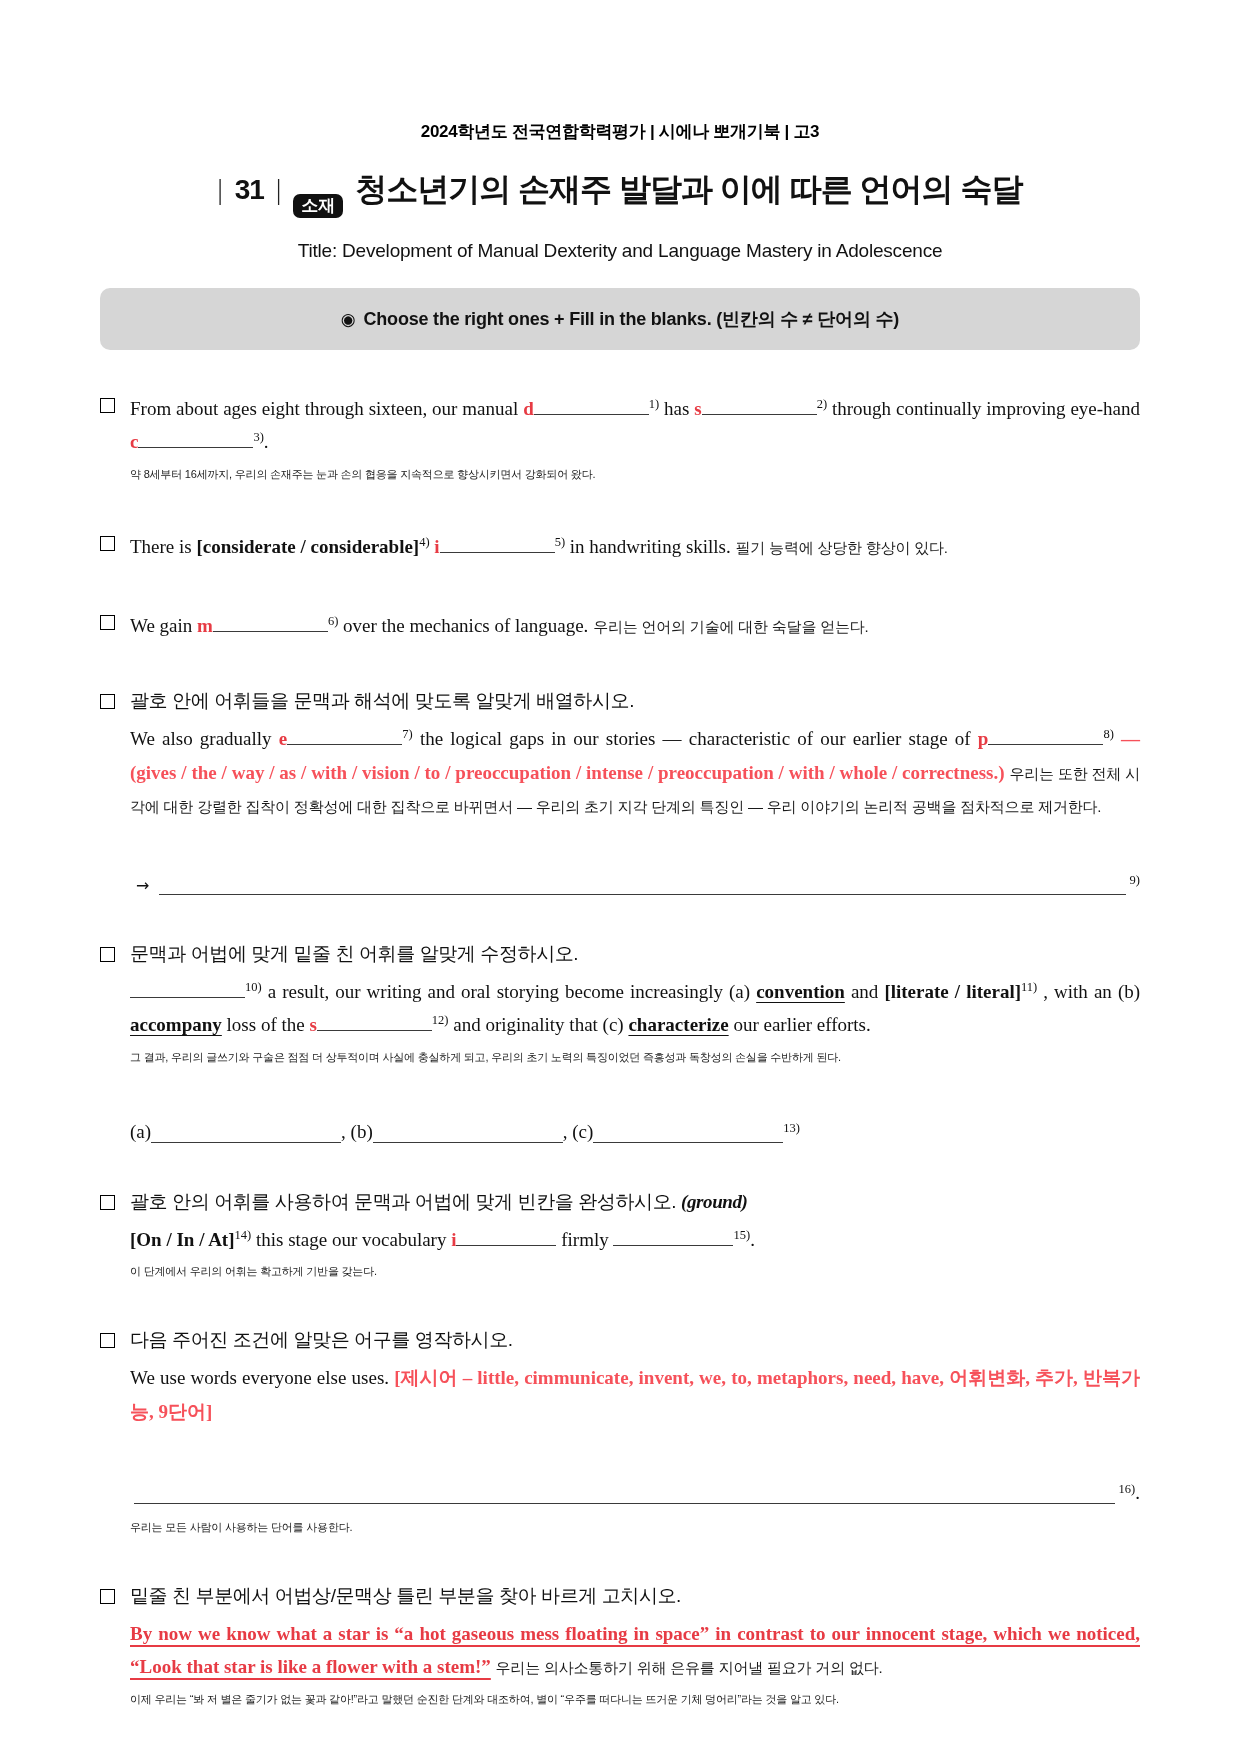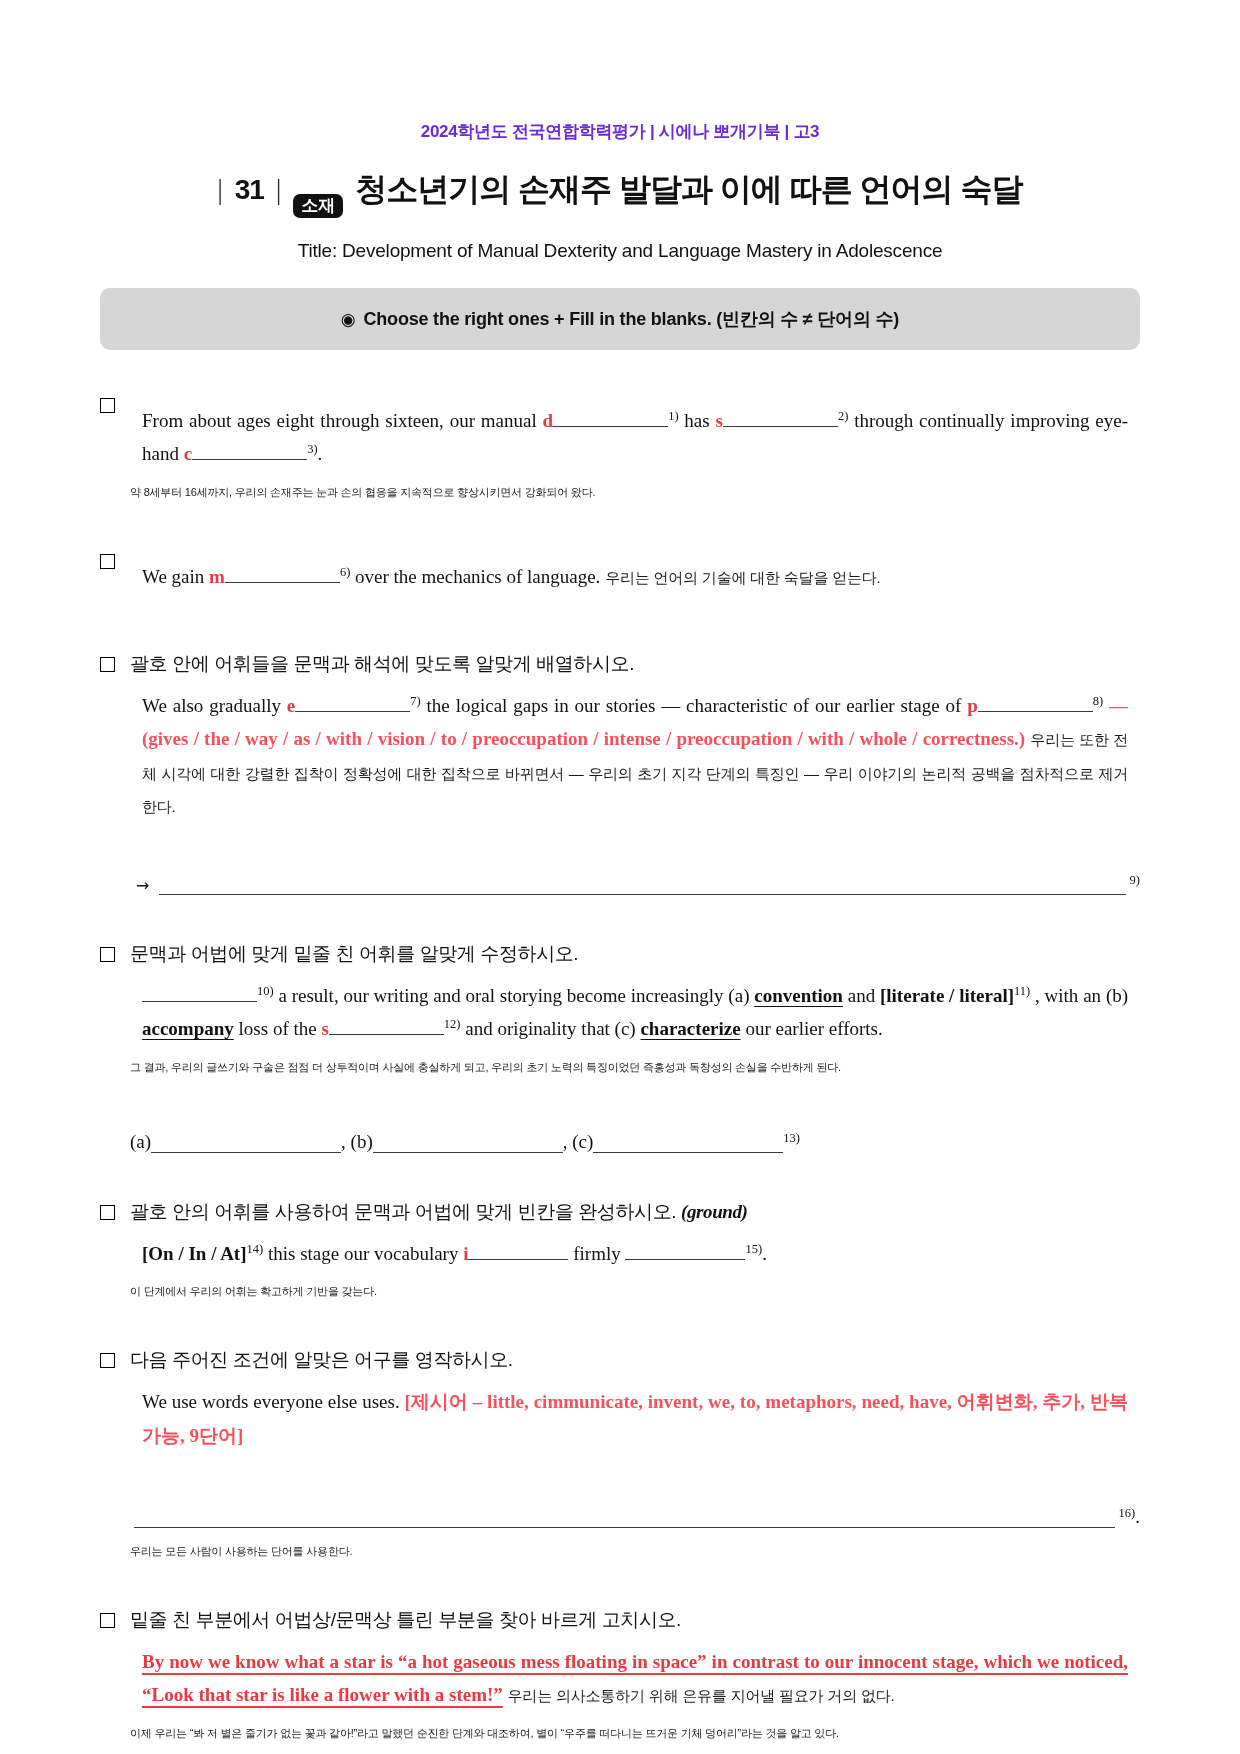--- a/index.html
+++ b/index.html
@@ -1,33 +1,33 @@
 <!DOCTYPE html>
 <html style="--red: #e73b44; --red2: #f6515a; --banner: #d6d6d6;"><head>
 <meta charset="utf-8">
 <style>
   html,body{margin:0;padding:0;background:#ffffff;}
   body{width:1240px;min-height:1754px;font-family:"Liberation Serif","DejaVu Serif",serif;color:#111;}
   .page{box-sizing:border-box;width:1240px;min-height:1754px;padding:120px 100px 60px 100px;}
   
   .header{text-align:center;margin-bottom:42px;}
-  .meta{font-family:"Liberation Sans","DejaVu Sans",sans-serif;font-size:17px;font-weight:600;letter-spacing:-0.3px;color:#6d28d9;margin-bottom:18px;}
+  .meta{font-family:"Liberation Sans","DejaVu Sans",sans-serif;font-size:17px;font-weight:600;letter-spacing:-0.3px;color:#000000;margin-bottom:18px;}
   .title-row{display:flex;justify-content:center;align-items:center;gap:12px;margin-bottom:22px;}
   .bar{color:#222;font-weight:300;font-size:26px;line-height:1;transform:scaleY(1.15);}
   .qnum{font-family:"Liberation Sans","DejaVu Sans",sans-serif;font-size:28px;font-weight:800;letter-spacing:-1px;}
   .badge{background:#111;color:#fff;font-family:"Liberation Sans","DejaVu Sans",sans-serif;font-size:17px;font-weight:800;border-radius:7px;padding:3px 8px 4px 8px;line-height:1;margin-top:33px;}
   .title-ko{font-family:"Liberation Sans","DejaVu Sans",sans-serif;font-size:32px;font-weight:800;letter-spacing:-1px;}
   .subtitle{font-family:"Liberation Sans","DejaVu Sans",sans-serif;font-size:19px;font-weight:400;letter-spacing:-0.2px;margin-bottom:26px;}
   .banner{background:var(--banner,#d6d6d6);border-radius:10px;padding:19px 10px;font-family:"Liberation Sans","DejaVu Sans",sans-serif;font-size:18px;font-weight:600;letter-spacing:-0.2px;}
   .banner-icon{margin-right:8px;font-size:17px;}
   
   .item{display:flex;gap:15px;margin-bottom:46px;}
   .cbox{flex:none;width:13px;height:13px;border:1.6px solid #000;margin-top:6px;}
   .content{flex:1;min-width:0;}
-  .en{margin:12px;font-size:19px;line-height:1.75;text-align:justify;}
+  .en{margin:0;font-size:19px;line-height:1.75;text-align:justify;}
   .ko-line{margin:6px 0 0 0;font-family:"Liberation Sans","DejaVu Sans",sans-serif;font-size:11px;line-height:1.75;color:#1a1a1a;letter-spacing:-0.2px;text-align:left;}
   .ko-inline{font-family:"Liberation Sans","DejaVu Sans",sans-serif;font-size:15px;color:#1a1a1a;letter-spacing:-0.2px;}
   .inst{margin:0 0 8px 0;font-family:"Liberation Sans","DejaVu Sans",sans-serif;font-size:19px;font-weight:500;letter-spacing:-0.4px;color:#111;}
   .inst-hint{font-family:"Liberation Serif","DejaVu Serif",serif;font-weight:700;font-style:italic;font-size:19px;}
   .rl{color:var(--red,#e73b44);font-weight:700;}
   .red-bold{color:var(--red2,#f6515a);font-weight:700;}
   .red-u{color:var(--red,#e73b44);font-weight:700;text-decoration:underline;text-underline-offset:5px;text-decoration-thickness:1.5px;}
   .bold{font-weight:700;}
   .u{font-weight:700;text-decoration:underline;text-underline-offset:4px;}
   .sup{font-size:12.5px;position:relative;top:-7px;letter-spacing:0;}
@@ -71,20 +71,32 @@
         <span class="rl">d</span><span class="blank w115"></span><span class="sup">1)</span>
         <span>has</span>
         <span class="rl">s</span><span class="blank w115"></span><span class="sup">2)</span>
         <span>through continually improving eye-hand</span>
         <span class="rl">c</span><span class="blank w115"></span><span class="sup">3)</span><span>.</span>
       </p>
       <p class="ko-line">약 8세부터 16세까지, 우리의 손재주는 눈과 손의 협응을 지속적으로 향상시키면서 강화되어 왔다.</p>
     </div>
   </div>
 
+  <div class="item">
+    <span class="cbox"></span>
+    <div class="content">
+      <p class="en">
+        <span>There is</span>
+        <span class="bold">[considerate / considerable]</span><span class="sup">4)</span>
+        <span class="rl">i</span><span class="blank w115"></span><span class="sup">5)</span>
+        <span>in handwriting skills.</span>
+        <span class="ko-inline">필기 능력에 상당한 향상이 있다.</span>
+      </p>
+    </div>
+  </div>
 
   <div class="item">
     <span class="cbox"></span>
     <div class="content">
       <p class="en">
         <span>We gain</span>
         <span class="rl">m</span><span class="blank w115"></span><span class="sup">6)</span>
         <span>over the mechanics of language.</span>
         <span class="ko-inline">우리는 언어의 기술에 대한 숙달을 얻는다.</span>
       </p>

